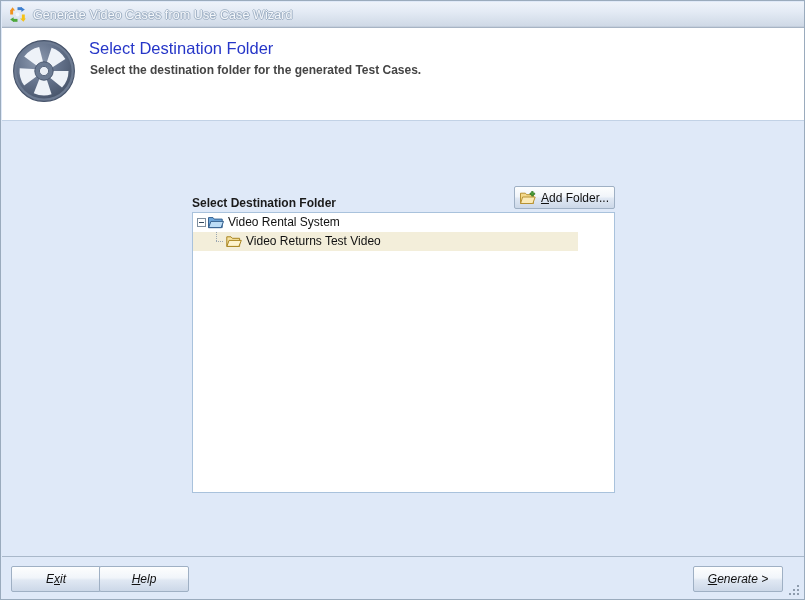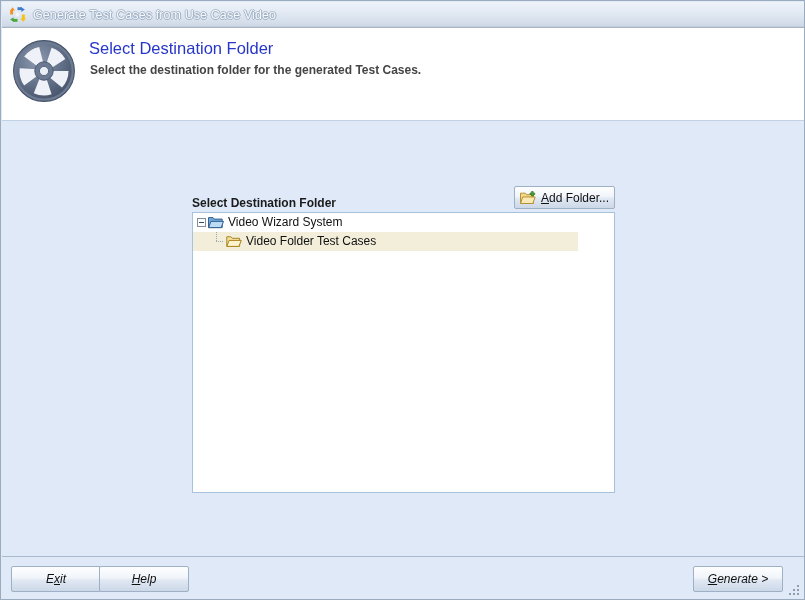--- a/index.html
+++ b/index.html
@@ -264,21 +264,21 @@
         <path d="M12.4 1.2 L15.8 3.6 L12.4 6.0 Z" fill="#3c7fd0"></path>
         <path d="M1.2 4.0 L4.1 4.0 L4.1 8.5 L1.2 8.5 Z" fill="#f0921e"></path>
         <path d="M1.2 4.6 L3.6 1.2 L6.0 4.6 Z" fill="#f0921e"></path>
         <path d="M12.9 8.5 L15.8 8.5 L15.8 13.0 L12.9 13.0 Z" fill="#f5c217"></path>
         <path d="M11.0 12.4 L14.4 15.8 L16.8 12.4 Z" fill="#f5c217"></path>
         <path d="M4.0 12.9 L8.5 12.9 L8.5 15.8 L4.0 15.8 Z" fill="#4da83c"></path>
         <path d="M4.6 16.0 L1.2 13.6 L4.6 11.2 Z" fill="#4da83c"></path>
         <circle cx="8.5" cy="8.5" r="1.9" fill="#f2f6fb"></circle>
       </svg>
     </span>
-    <span class="title-text">Generate Test Cases from Use Case Video</span>
+    <span class="title-text">Generate Video Cases from Use Case Wizard</span>
   </div>
 
   <div class="header">
     <span class="gear-wrap">
       <svg viewBox="0 0 64 64" width="64" height="64">
         <defs>
           <radialGradient id="gg" cx="38%" cy="32%" r="72%">
             <stop offset="0%" stop-color="#8e9bb0"></stop>
             <stop offset="55%" stop-color="#65738c"></stop>
             <stop offset="100%" stop-color="#49566c"></stop>
@@ -336,32 +336,32 @@
     <div class="tree-panel">
 
       <div class="tree-row root">
         <span class="toggle-box"></span>
         <span class="folder-icon">
           <svg viewBox="0 0 16 13" width="16" height="13">
             <path d="M0.5 1.6 L5.0 1.6 L6.3 3.1 L14.2 3.1 L14.2 11.6 L0.5 11.6 Z" fill="#6fa8dd" stroke="#36618f" stroke-width="1"></path>
             <path d="M2.9 5.4 L15.5 5.4 L13.2 11.6 L0.6 11.6 Z" fill="#bcdcf5" stroke="#36618f" stroke-width="1"></path>
           </svg>
         </span>
-        <span class="tree-label">Video Wizard System</span>
+        <span class="tree-label">Video Rental System</span>
       </div>
 
       <div class="tree-row child">
         <span class="dotted-elbow"></span>
         <span class="folder-icon">
           <svg viewBox="0 0 16 13" width="16" height="13">
             <path d="M0.8 1.8 L5.0 1.8 L6.3 3.3 L13.6 3.3 L13.6 11.4 L0.8 11.4 Z" fill="#f6e3a3" stroke="#a8841f" stroke-width="1"></path>
             <path d="M3.0 5.4 L15.3 5.4 L12.9 11.4 L0.9 11.4 Z" fill="#fdf3cd" stroke="#a8841f" stroke-width="1"></path>
           </svg>
         </span>
-        <span class="tree-label">Video Folder Test Cases</span>
+        <span class="tree-label">Video Returns Test Video</span>
       </div>
 
     </div>
   </div>
 
   <div class="footer">
 
     <div class="btn footer-btn" id="btn-exit">
       <span>E<u>x</u>it</span>
     </div>

